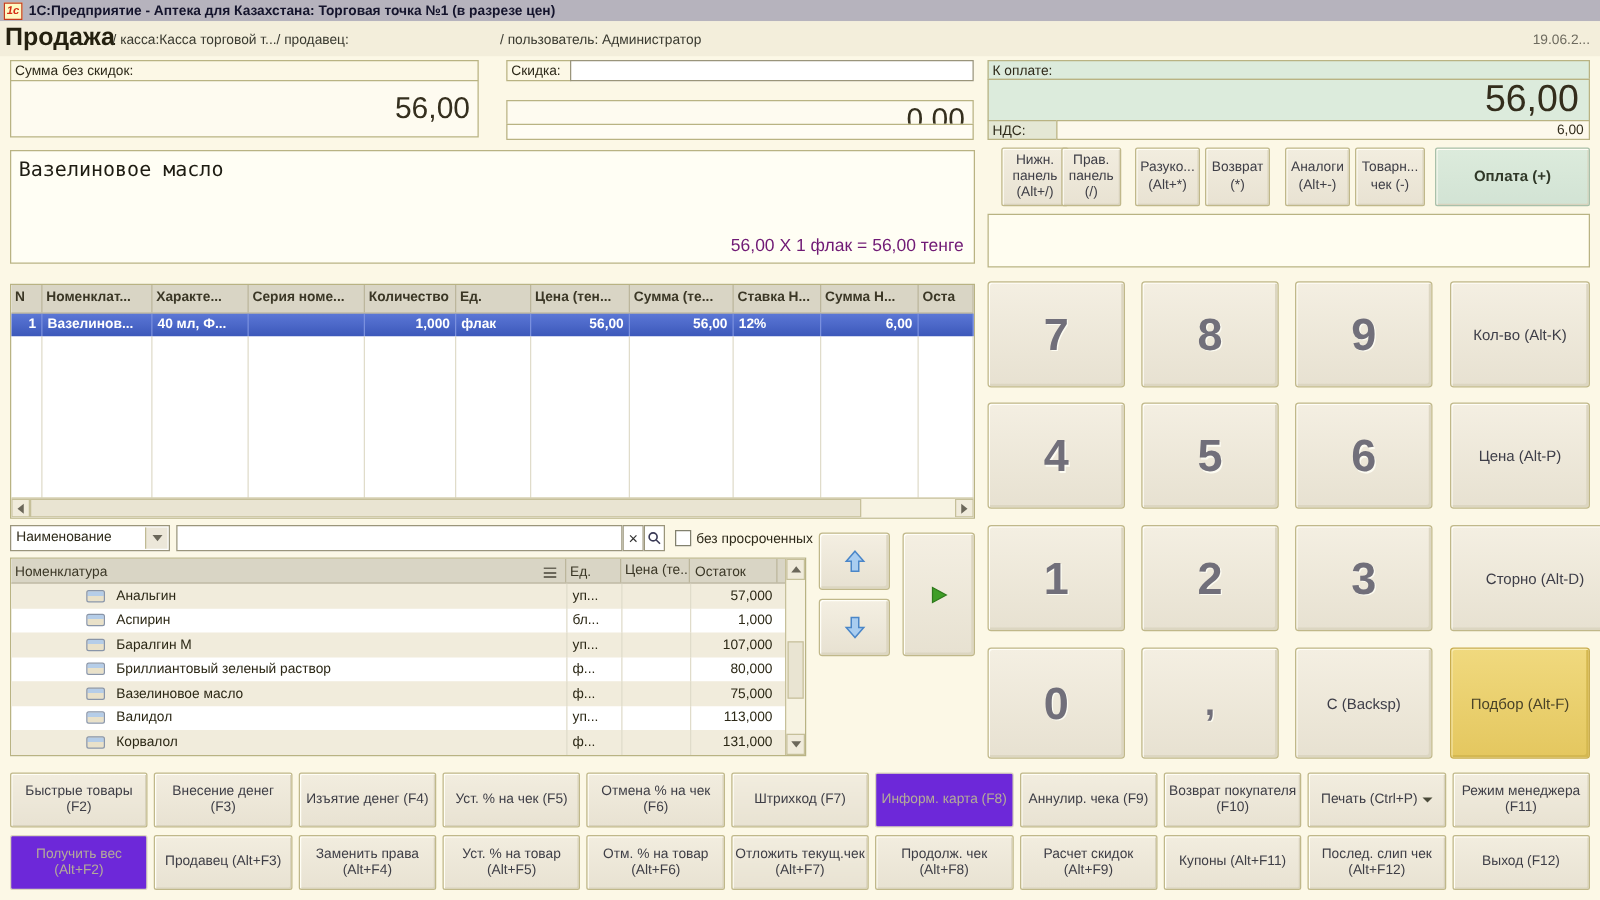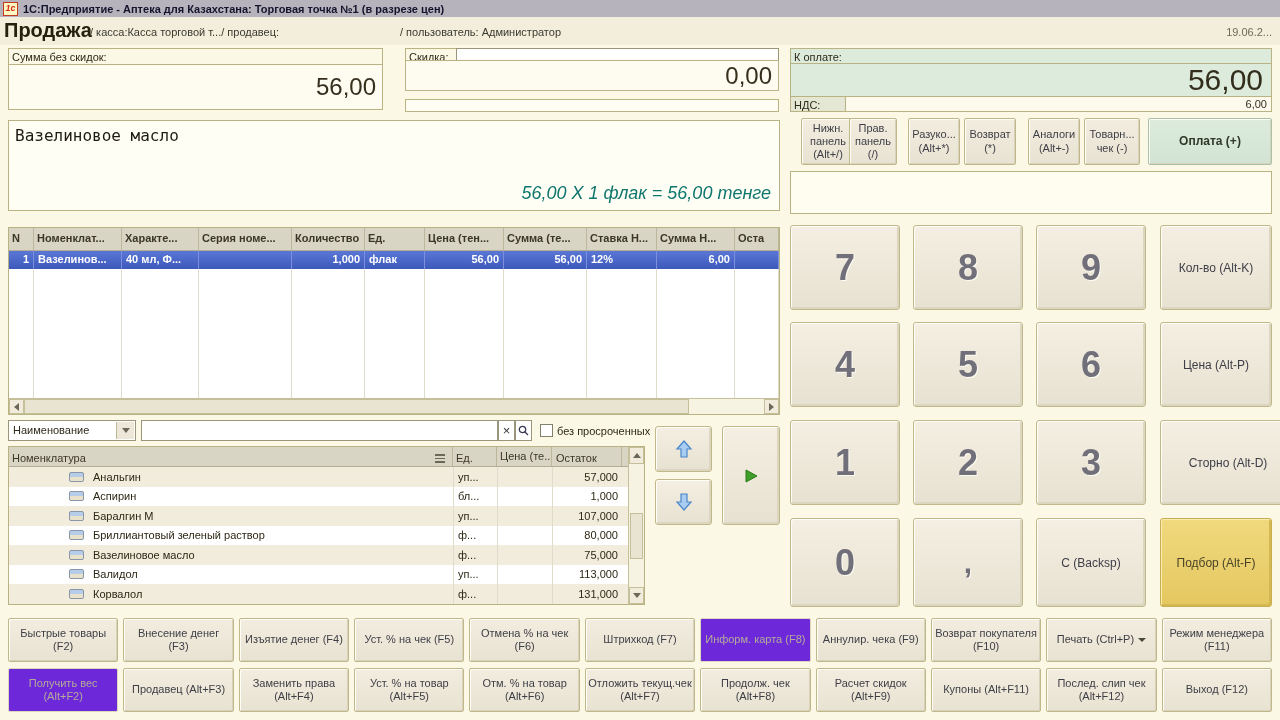--- a/index.html
+++ b/index.html
@@ -79,31 +79,31 @@
   <div class="abs page-title">Продажа</div>
   <div class="abs meta" style="left:90px;">/ касса:Касса торговой т.../ продавец:</div>
   <div class="abs meta" style="left:400px;">/ пользователь: Администратор</div>
   <div class="abs date">19.06.2...</div>
 
   <div class="abs box lab" style="left:8px;top:48px;width:375px;height:17px;background:#fcf8e6;">Сумма без скидок:</div>
   <div class="abs box bigval" style="left:8px;top:64px;width:375px;height:46px;">56,00</div>
 
   <div class="abs box lab" style="left:405px;top:48px;width:52px;height:17px;background:#fcf8e6;">Скидка:</div>
   <div class="abs field" style="left:456px;top:48px;width:323px;height:17px;"></div>
-  <div class="abs box bigval" style="left:405px;top:60px;width:374px;height:31px;padding-left:48px;">0,00</div>
+  <div class="abs box bigval" style="left:405px;top:80px;width:374px;height:31px;padding-left:48px;">0,00</div>
   <div class="abs box" style="left:405px;top:99px;width:374px;height:13px;background:#fffdf4;"></div>
 
   <div class="abs box lab" style="left:790px;top:48px;width:482px;height:16px;background:#dcebdc;">К оплате:</div>
   <div class="abs box" style="left:790px;top:63px;width:482px;height:34px;background:#dcebdc;display:flex;align-items:center;justify-content:flex-end;padding-right:8px;font-size:30px;color:#332d1c;">56,00</div>
   <div class="abs box lab" style="left:790px;top:96px;width:56px;height:16px;background:#e4e7d4;">НДС:</div>
   <div class="abs box" style="left:845px;top:96px;width:427px;height:16px;background:#fdf9ec;display:flex;align-items:center;justify-content:flex-end;padding-right:4px;font-size:11px;color:#332d1c;">6,00</div>
 
   <div class="abs box" style="left:8px;top:120px;width:772px;height:91px;background:#fffef4;">
     <div style="position:absolute;left:6px;top:5px;font-family:'DejaVu Sans Mono',monospace;font-size:16px;color:#1e1c12;">Вазелиновое масло</div>
-    <div style="position:absolute;right:8px;bottom:6px;font-size:18px;color:#0f766e;font-style:italic;">56,00  Х 1 флак = 56,00  тенге</div>
+    <div style="position:absolute;right:8px;bottom:6px;font-size:14px;color:#701a75;">56,00  Х 1 флак = 56,00  тенге</div>
   </div>
 
   <div class="abs btn" style="left:790px;top:118px;width:54px;height:47px;margin-left:11px;">Нижн. панель (Alt+/)</div>
   <div class="abs btn" style="left:849px;top:118px;width:48px;height:47px;">Прав. панель (/)</div>
   <div class="abs btn" style="left:908px;top:118px;width:52px;height:47px;">Разуко... (Alt+*)</div>
   <div class="abs btn" style="left:964px;top:118px;width:52px;height:47px;">Возврат (*)</div>
   <div class="abs btn" style="left:1028px;top:118px;width:52px;height:47px;">Аналоги (Alt+-)</div>
   <div class="abs btn" style="left:1084px;top:118px;width:56px;height:47px;">Товарн... чек (-)</div>
   <div class="abs btn green" style="left:1148px;top:118px;width:124px;height:47px;">Оплата (+)</div>
 

